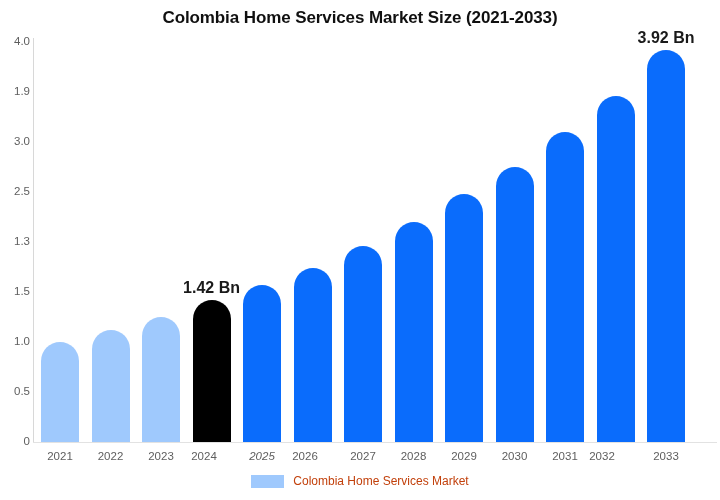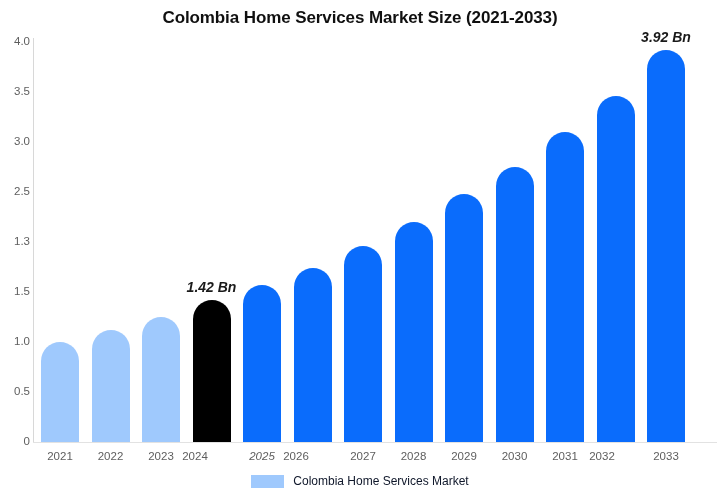--- a/index.html
+++ b/index.html
@@ -85,27 +85,26 @@
     bottom: 58px; 
     width: 38px;
     border-top-left-radius: 19px;
     border-top-right-radius: 19px;
   }
 
   
   .bar-value {
     position: absolute;
     font-family: "Liberation Sans", sans-serif;
-    font-size: 14px;
+    font-size: 16px;
     font-weight: bold;
     color: #1a1a1a;
     white-space: nowrap;
     text-align: left;
     transform: translateX(-50%);
-    font-style: italic;
   }
 
   
   .xtick {
     position: absolute;
     top: 450px;
     width: 60px;
     text-align: center;
     font-family: "Liberation Sans", sans-serif;
     font-size: 11.5px;
@@ -127,21 +126,21 @@
   }
   .legend-swatch {
     width: 33px;
     height: 13px;
     background: #9fc9fd;
     display: inline-block;
   }
   .legend-label {
     font-family: "Liberation Sans", sans-serif;
     font-size: 12px;
-    color: #0f172a;
+    color: #c2410c;
     white-space: nowrap;
   }
 </style>
 </head>
 <body>
 
 <div id="chart-root">
 
   <div class="chart-title">Colombia Home Services Market Size (2021-2033)</div>
 
@@ -149,38 +148,38 @@
   <div class="axis-x-line"></div>
 
   <div class="ytick-wrap" id="ytick-wrap">
       <div class="ytick" style="top: 442px;">0</div>
       <div class="ytick" style="top: 392px;">0.5</div>
       <div class="ytick" style="top: 342px;">1.0</div>
       <div class="ytick" style="top: 292px;">1.5</div>
       <div class="ytick" style="top: 242px;">1.3</div>
       <div class="ytick" style="top: 192px;">2.5</div>
       <div class="ytick" style="top: 142px;">3.0</div>
-      <div class="ytick" style="top: 92px;">3.5</div>
+      <div class="ytick" style="top: 92px;">1.9</div>
       <div class="ytick" style="top: 42px;">4.0</div>
     </div>
 
   <div class="bars-layer" id="bars-layer">
       <div class="bar" title="2021: 1" style="left: 41px; width: 38px; height: 100px; background: rgb(159, 201, 253);"></div>
       <div class="xtick" style="left: 60px;">2021</div>
       <div class="bar" title="2022: 1.12" style="left: 91.5px; width: 38px; height: 112px; background: rgb(159, 201, 253);"></div>
       <div class="xtick" style="left: 110.5px;">2022</div>
       <div class="bar" title="2023: 1.25" style="left: 142px; width: 38px; height: 125px; background: rgb(159, 201, 253);"></div>
       <div class="xtick" style="left: 161px;">2023</div>
       <div class="bar" title="2024: 1.42" style="left: 192.5px; width: 38px; height: 142px; background: rgb(0, 0, 0);"></div>
-      <div class="xtick" style="left: 195px;">2024</div>
+      <div class="xtick" style="left: 204px;">2024</div>
       <div class="bar-value" style="left: 211.5px; top: 279px;">1.42 Bn</div>
       <div class="bar" title="2025: 1.57" style="left: 243px; width: 38px; height: 157px; background: rgb(10, 108, 252);"></div>
       <div class="xtick" style="left: 262px; font-style: italic;">2025</div>
       <div class="bar" title="2026: 1.74" style="left: 293.5px; width: 38px; height: 174px; background: rgb(10, 108, 252);"></div>
-      <div class="xtick" style="left: 296px;">2026</div>
+      <div class="xtick" style="left: 305px;">2026</div>
       <div class="bar" title="2027: 1.96" style="left: 344px; width: 38px; height: 196px; background: rgb(10, 108, 252);"></div>
       <div class="xtick" style="left: 363px;">2027</div>
       <div class="bar" title="2028: 2.2" style="left: 394.5px; width: 38px; height: 220px; background: rgb(10, 108, 252);"></div>
       <div class="xtick" style="left: 413.5px;">2028</div>
       <div class="bar" title="2029: 2.48" style="left: 445px; width: 38px; height: 248px; background: rgb(10, 108, 252);"></div>
       <div class="xtick" style="left: 464px;">2029</div>
       <div class="bar" title="2030: 2.75" style="left: 495.5px; width: 38px; height: 275px; background: rgb(10, 108, 252);"></div>
       <div class="xtick" style="left: 514.5px;">2030</div>
       <div class="bar" title="2031: 3.1" style="left: 546px; width: 38px; height: 310px; background: rgb(10, 108, 252);"></div>
       <div class="xtick" style="left: 565px;">2031</div>

